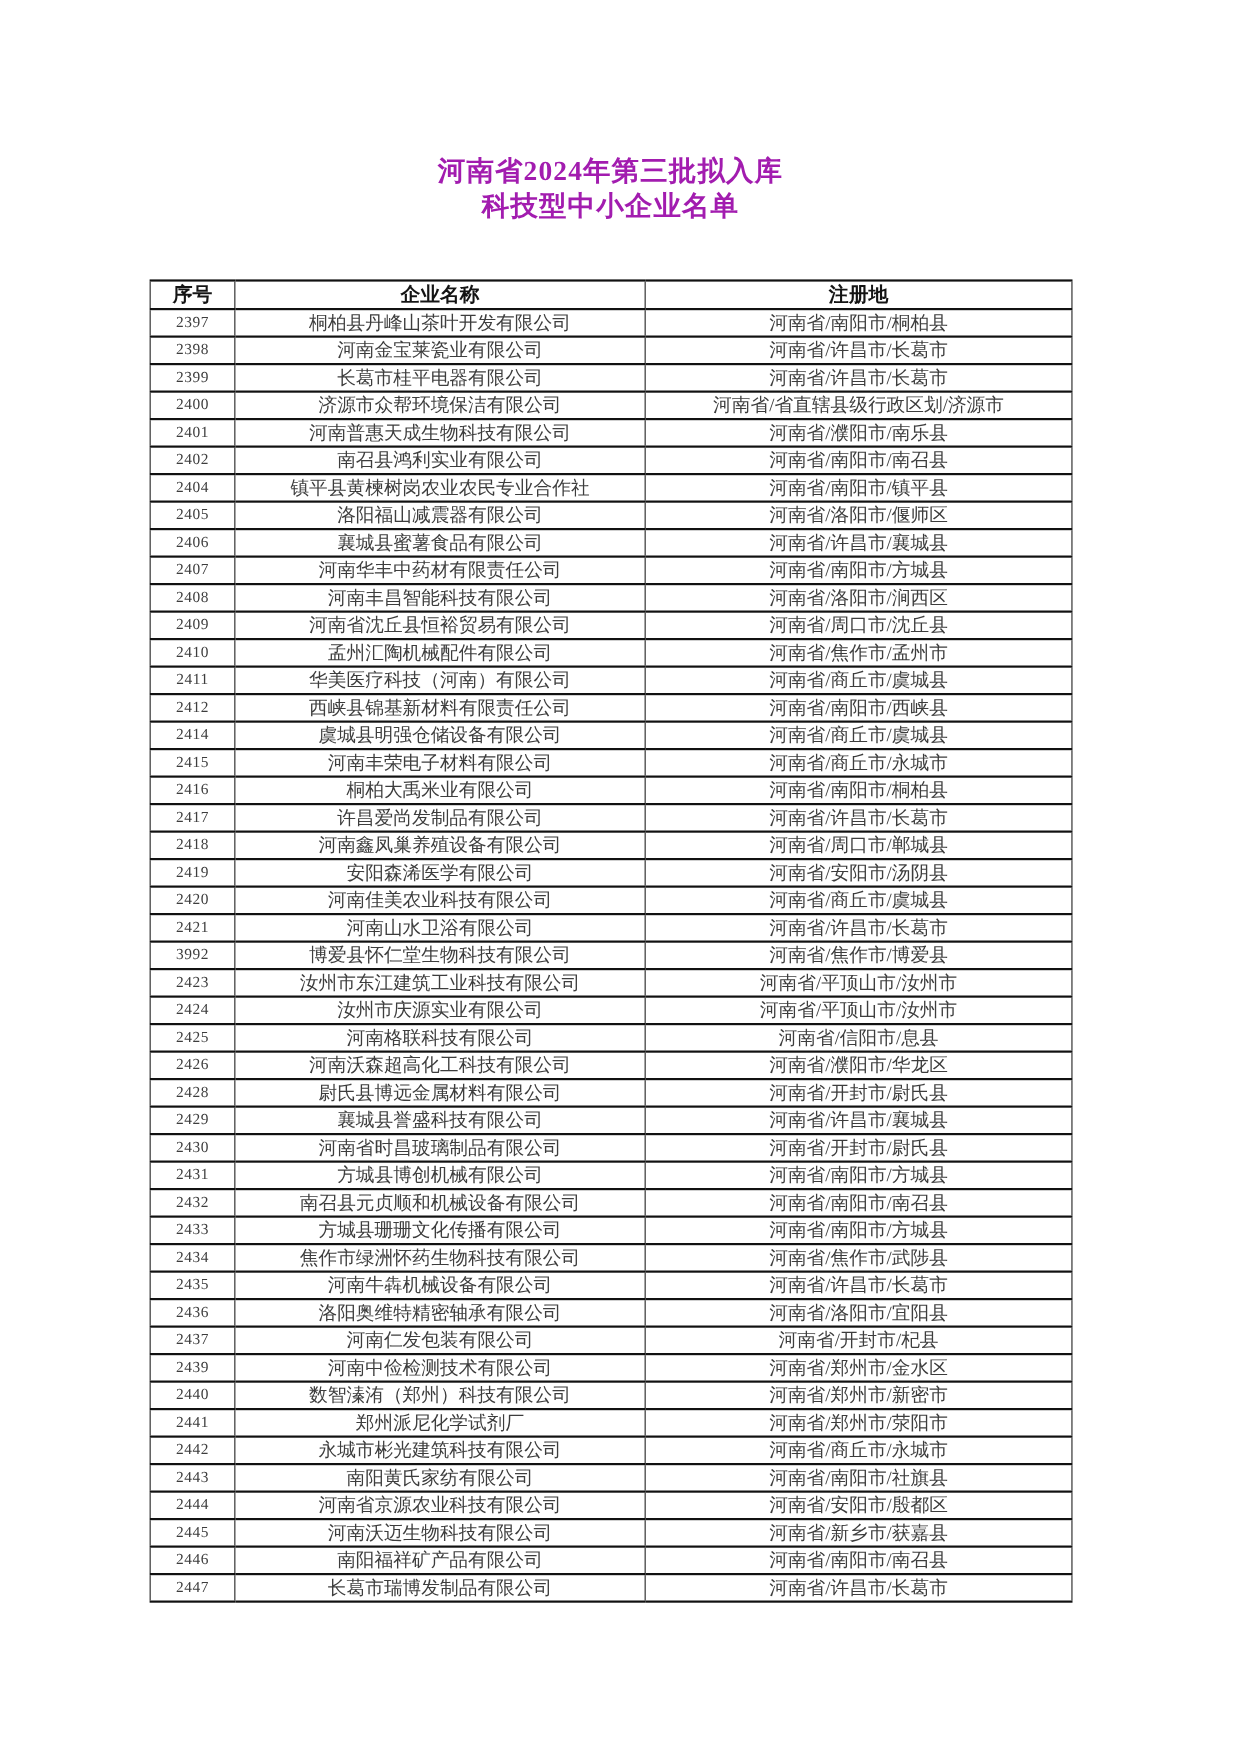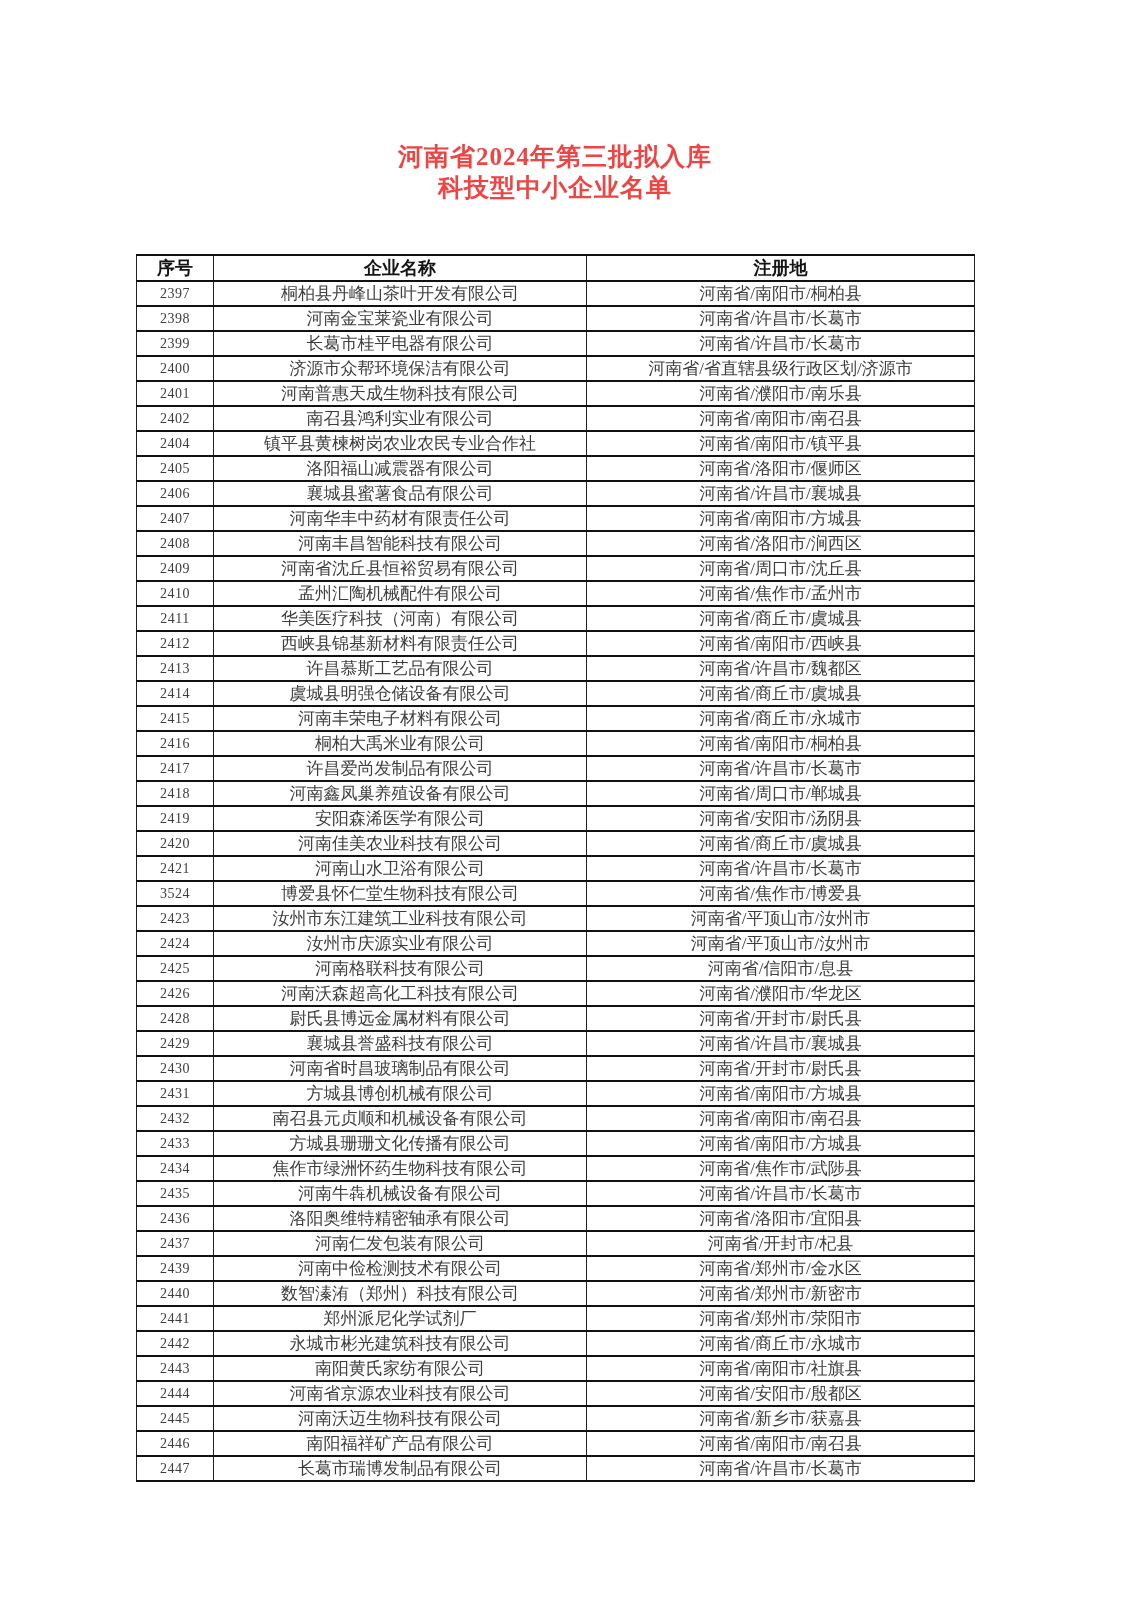--- a/index.html
+++ b/index.html
@@ -19,21 +19,21 @@
     top: 141px;
     left: 0;
     width: 1110px;
     text-align: center;
   }
   .doc-title h1 {
     margin: 0;
     font-size: 25px;
     font-weight: bold;
     line-height: 31px;
-    color: #ef4444;
+    color: #a21caf;
     letter-spacing: 1px;
   }
   table.companies {
     position: absolute;
     top: 254px;
     left: 136px;
     width: 838px;
     border-collapse: collapse;
     table-layout: fixed;
   }
@@ -159,25 +159,20 @@
         <td class="num">2411</td>
         <td>华美医疗科技（河南）有限公司</td>
         <td>河南省/商丘市/虞城县</td>
       </tr>
       <tr>
         <td class="num">2412</td>
         <td>西峡县锦基新材料有限责任公司</td>
         <td>河南省/南阳市/西峡县</td>
       </tr>
       <tr>
-        <td class="num">2413</td>
-        <td>许昌慕斯工艺品有限公司</td>
-        <td>河南省/许昌市/魏都区</td>
-      </tr>
-      <tr>
         <td class="num">2414</td>
         <td>虞城县明强仓储设备有限公司</td>
         <td>河南省/商丘市/虞城县</td>
       </tr>
       <tr>
         <td class="num">2415</td>
         <td>河南丰荣电子材料有限公司</td>
         <td>河南省/商丘市/永城市</td>
       </tr>
       <tr>
@@ -204,21 +199,21 @@
         <td class="num">2420</td>
         <td>河南佳美农业科技有限公司</td>
         <td>河南省/商丘市/虞城县</td>
       </tr>
       <tr>
         <td class="num">2421</td>
         <td>河南山水卫浴有限公司</td>
         <td>河南省/许昌市/长葛市</td>
       </tr>
       <tr>
-        <td class="num">3524</td>
+        <td class="num">3992</td>
         <td>博爱县怀仁堂生物科技有限公司</td>
         <td>河南省/焦作市/博爱县</td>
       </tr>
       <tr>
         <td class="num">2423</td>
         <td>汝州市东江建筑工业科技有限公司</td>
         <td>河南省/平顶山市/汝州市</td>
       </tr>
       <tr>
         <td class="num">2424</td>

